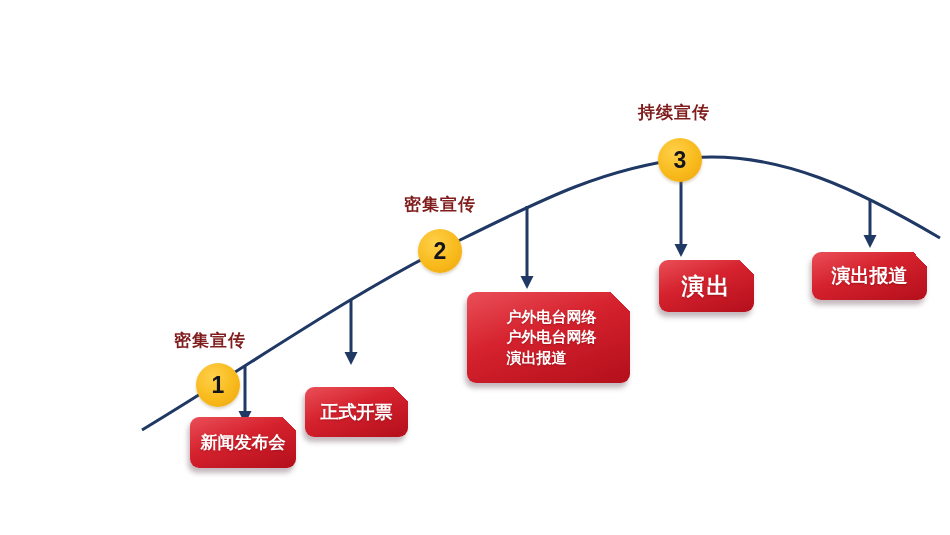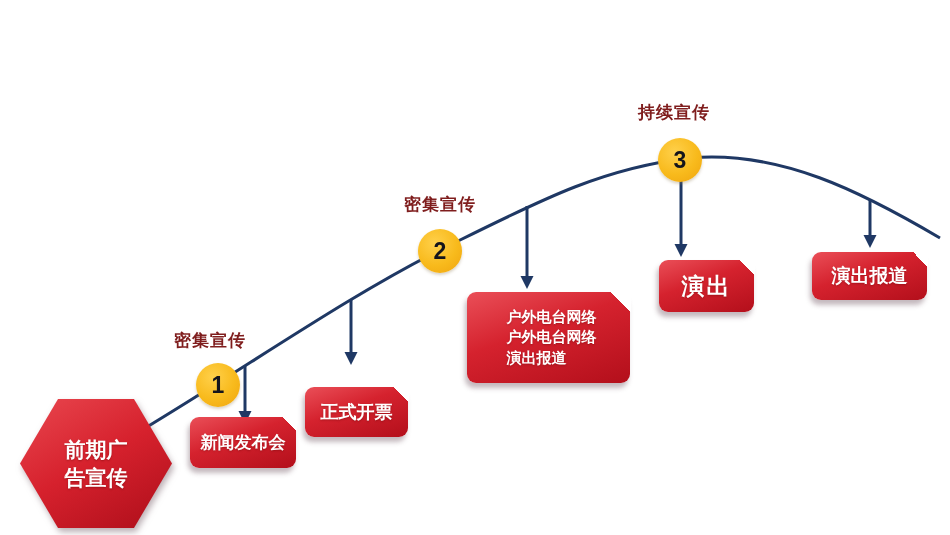--- a/index.html
+++ b/index.html
@@ -101,25 +101,20 @@
   <div class="mcircle mc1">
     <span>1</span>
   </div>
   <div class="mcircle mc2">
     <span>2</span>
   </div>
   <div class="mcircle mc3">
     <span>3</span>
   </div>
 
-  <div class="hexagon">
-    <div class="hex-shape">
-      <div class="hex-label">前期广告宣传</div>
-    </div>
-  </div>
 
   <div class="rbox box-news">
     <span>新闻发布会</span>
   </div>
 
   <div class="rbox box-ticket">
     <span>正式开票</span>
   </div>
 
   <div class="rbox box-media">

